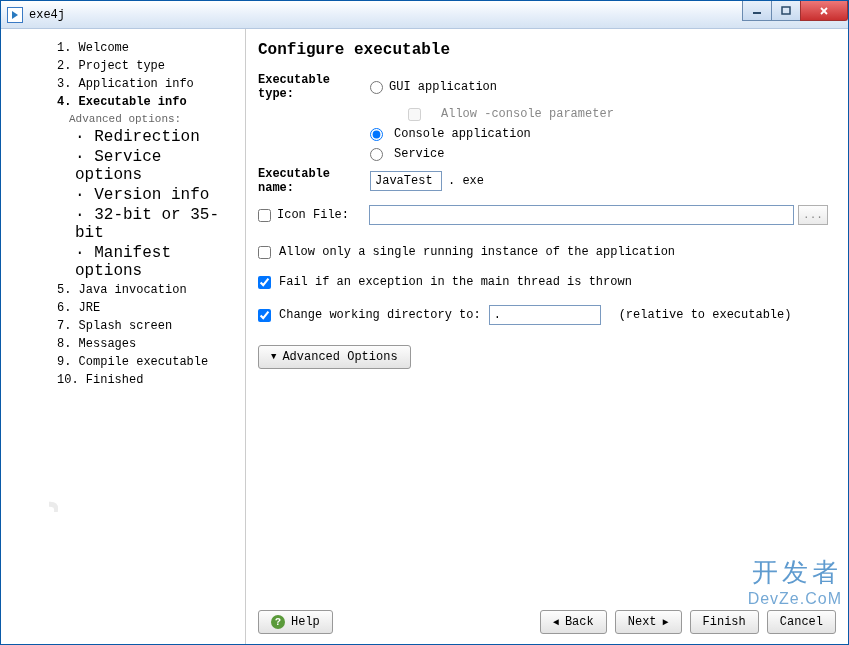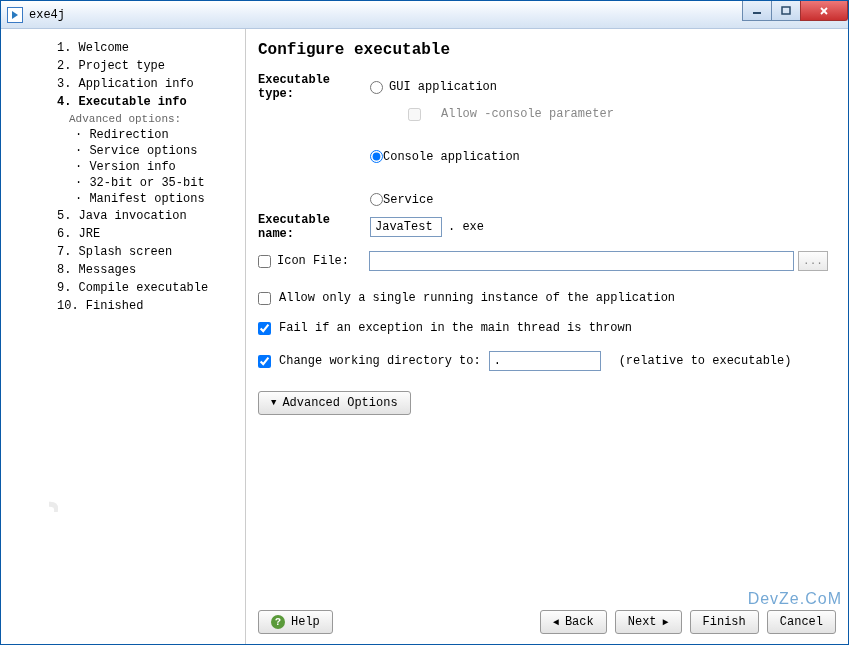--- a/index.html
+++ b/index.html
@@ -15,29 +15,29 @@
 .winbtn { width: 30px; height: 20px; border: 1px solid #6a8ab0; border-top: none; background: linear-gradient(to bottom, #e8f0fa, #c8daf0); display: flex; align-items: center; justify-content: center; margin-left: -1px; }
 .winbtn.close { width: 48px; background: linear-gradient(to bottom, #e77, #c93030); border-color: #a03030; border-bottom-right-radius: 3px; }
 .winbtn svg { width: 12px; height: 10px; }
 
 .body { display: flex; height: calc(100% - 28px); padding-left: 48px; }
 
 .sidebar { width: 197px; border-right: 1px solid #ccc; padding: 10px 8px; background: #fff; position: relative; overflow: hidden; }
 .nav-item { font-family: "Courier New", "SimSun", monospace; font-size: 12px; color: #000; padding: 2px 0; white-space: nowrap; cursor: pointer; }
 .nav-item.current { font-weight: bold; }
 .adv-label { font-size: 11px; color: #666; padding: 2px 0 2px 12px; }
-.sub-item { font-family: "Courier New", monospace; font-size: 12px; padding: 1px 0 1px 18px; cursor: pointer; }
+.sub-item { font-family: "Courier New", monospace; font-size: 16px; padding: 1px 0 1px 18px; cursor: pointer; }
 .sub-item::before { content: "· "; }
 .watermark { position: absolute; bottom: 20px; left: 10px; font-size: 56px; color: #ebebeb; font-family: Arial, sans-serif; transform: rotate(-90deg); transform-origin: left bottom; letter-spacing: -2px; pointer-events: none; }
 
 .main { flex: 1; padding: 12px 20px 10px 12px; display: flex; flex-direction: column; position: relative; }
 .main h2 { font-family: "Courier New", monospace; font-size: 16px; font-weight: bold; margin-bottom: 14px; }
 .form-row { display: flex; align-items: center; margin-bottom: 6px; font-family: "Courier New", monospace; font-size: 12px; }
 .form-label { width: 112px; font-weight: bold; }
-.radio-row { display: flex; align-items: flex-start; gap: 0; margin-bottom: 6px; margin-left: 112px; margin-top: 23px; }
+.radio-row { display: flex; align-items: flex-end; gap: 11px; margin-bottom: 6px; margin-left: 112px; }
 .check-sub { margin-left: 150px; display: flex; align-items: center; gap: 20px; margin-bottom: 6px; color: #888; }
 input[type="radio"], input[type="checkbox"] { margin: 0; }
 input[type="text"] { font-family: "Courier New", monospace; font-size: 12px; border: 1px solid #7a9ac0; padding: 2px 4px; height: 20px; }
 .exec-name-input { width: 72px; border-color: #3a6aa0; }
 .icon-file-input { flex: 1; border: 1px solid #c8c8c8; background: #fff; height: 20px; }
 .icon-browse { width: 30px; height: 20px; border: 1px solid #b0b0b0; background: linear-gradient(to bottom, #fdfdfd, #eaeaea); margin-left: 4px; font-family: "Courier New", monospace; font-size: 11px; color: #888; cursor: pointer; }
 .check-row { display: flex; align-items: center; gap: 8px; margin: 8px 0; font-family: "Courier New", monospace; font-size: 12px; }
 .cwd-input { width: 112px; border: 1px solid #aaa; padding: 2px 4px; height: 20px; }
 .rel-label { margin-left: 10px; }
 .adv-btn { margin-top: 12px; padding: 4px 12px; border: 1px solid #999; background: linear-gradient(to bottom, #fdfdfd, #e3e3e3); border-radius: 3px; font-family: "Courier New", monospace; font-size: 12px; cursor: pointer; display: inline-flex; align-items: center; gap: 6px; }
@@ -155,20 +155,21 @@
       </div>
 
       <div>
         <button class="adv-btn">
           <span class="tri">▼</span>
           <span>Advanced Options</span>
         </button>
       </div>
 
       <div class="wm-corner">
+        <div class="cn">开发者</div>
         <div class="en">DevZe.CoM</div>
       </div>
 
       <div class="footer">
         <button class="help-btn">
           <span class="q">?</span>
           <span>Help</span>
         </button>
         <div class="footer-nav">
           <button class="nav-btn">

